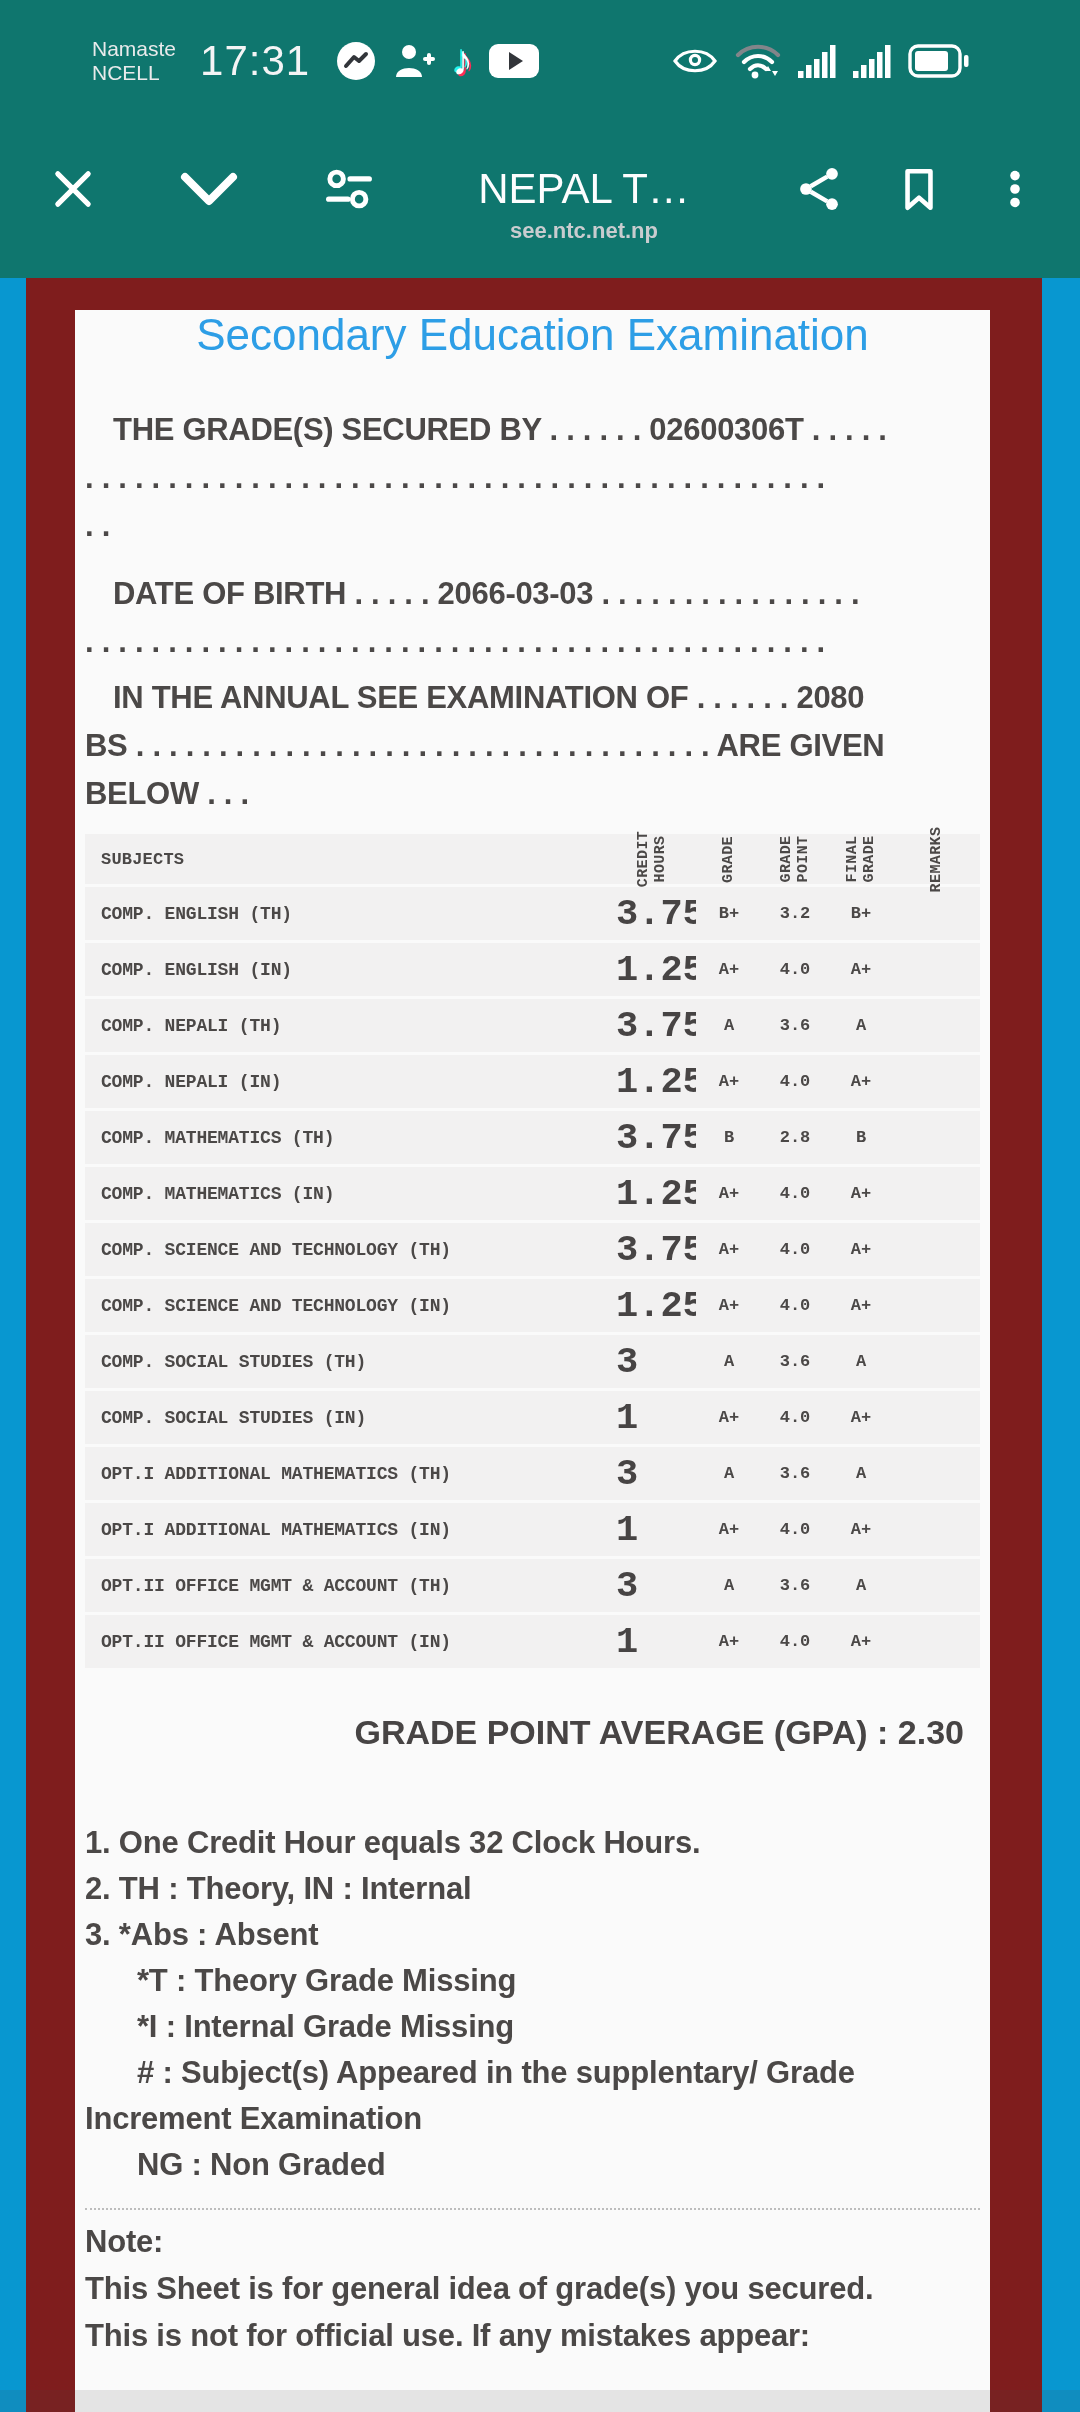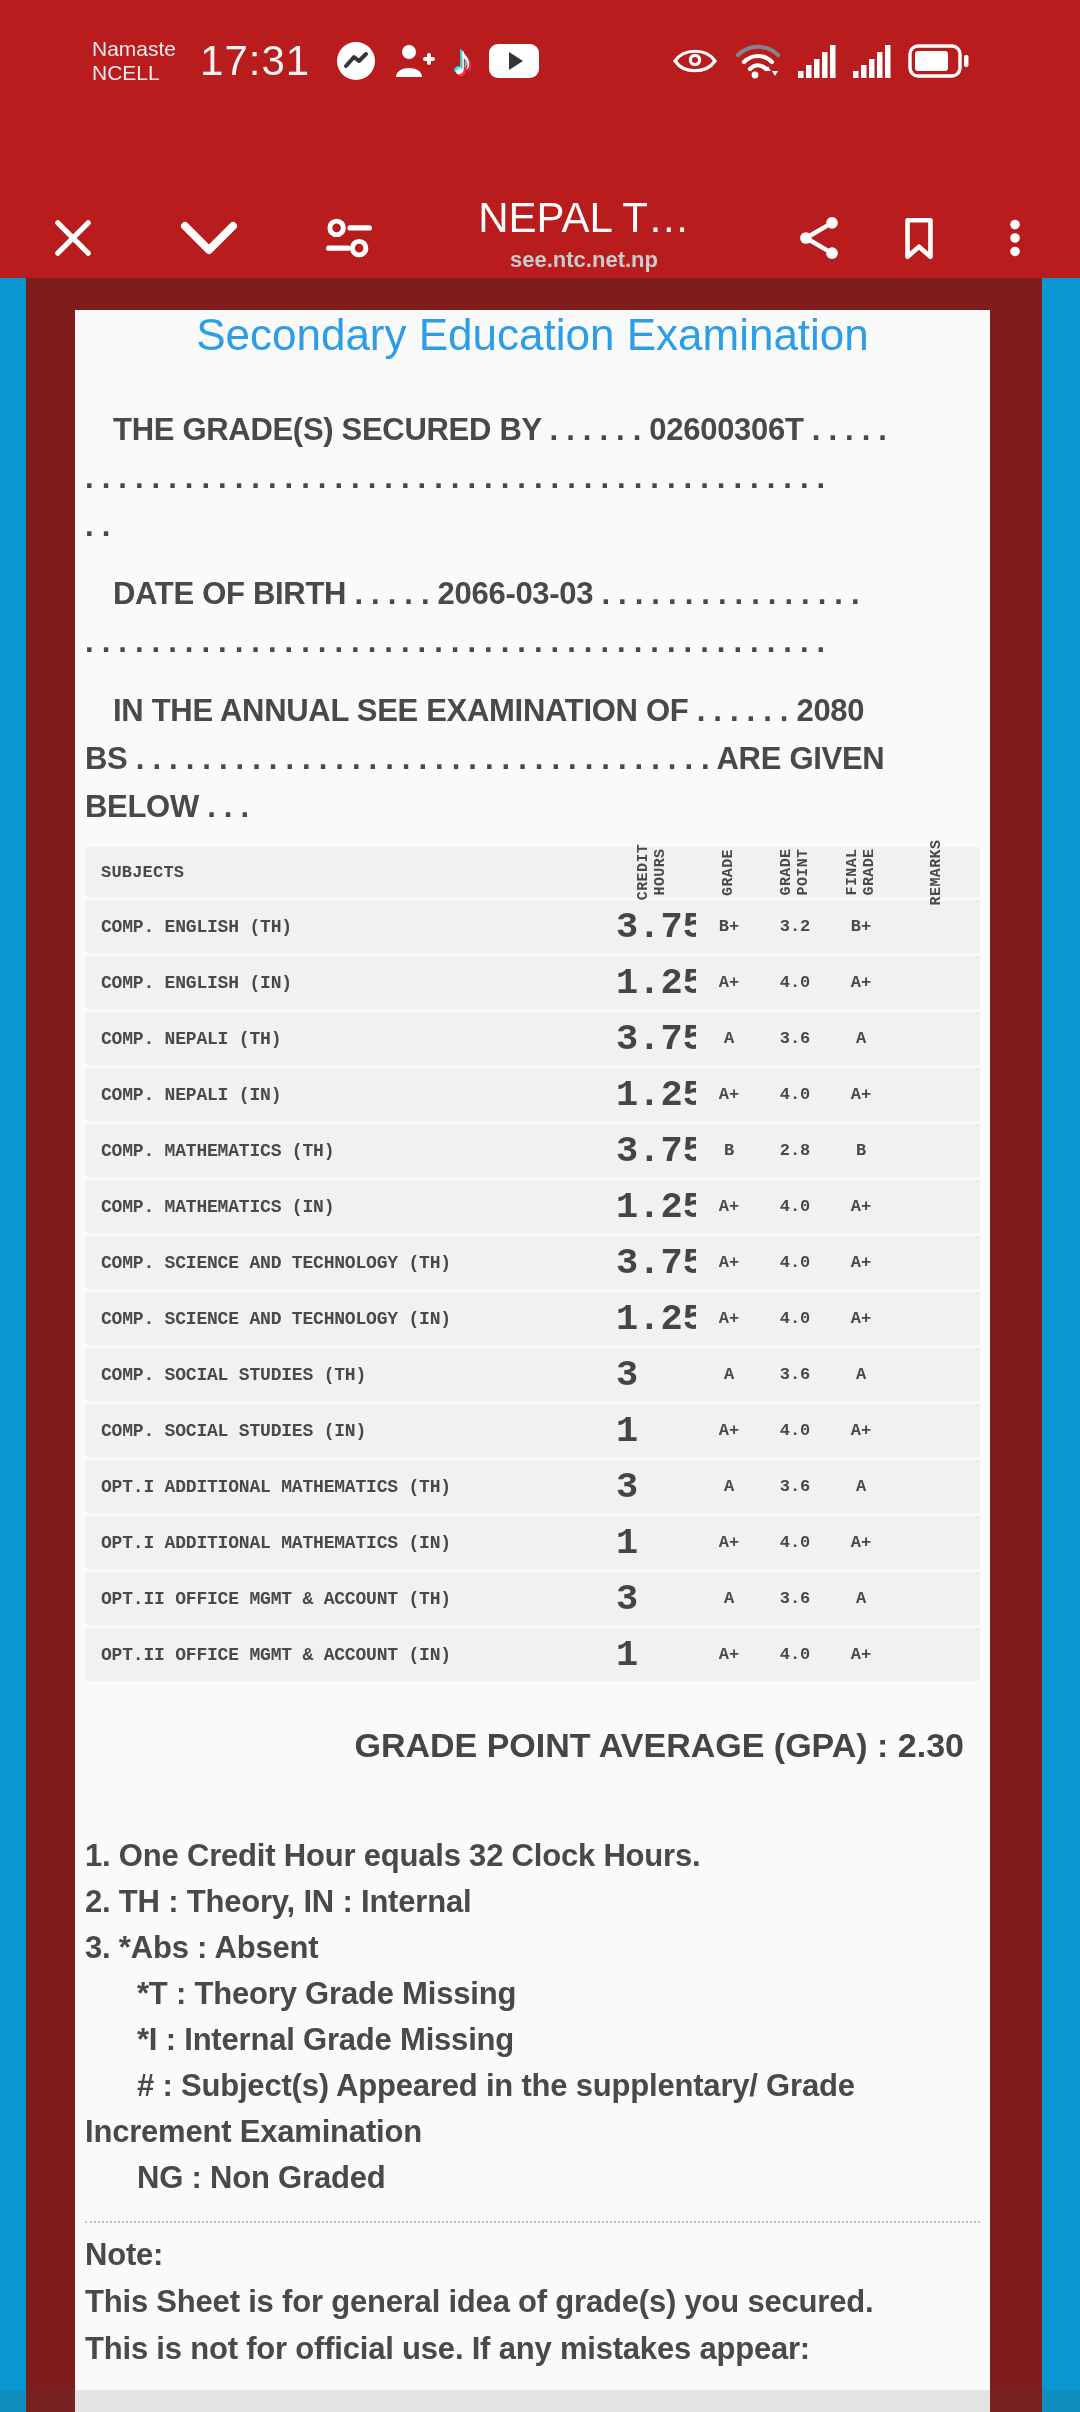--- a/index.html
+++ b/index.html
@@ -1,53 +1,53 @@
 <!DOCTYPE html>
 <html><head>
 <meta charset="utf-8">
 <style>
   html,body{margin:0;padding:0;background:#222;}
   .screen{position:relative;width:1080px;height:2412px;overflow:hidden;background:#ffffff;
           font-family:"Liberation Sans",sans-serif;}
 
   
-  .topbar{position:absolute;top:0;left:0;width:1080px;height:278px;background:#b91c1c;color:#fff;}
+  .topbar{position:absolute;top:0;left:0;width:1080px;height:278px;background:#0f766e;color:#fff;}
   .status-row{height:100px;display:flex;align-items:center;padding:22px 0 0 92px;box-sizing:border-box;}
   .carrier{font-size:21px;line-height:24px;color:#e9eaeb;font-weight:400;}
   .time{font-size:42px;font-weight:400;color:#f4f4f5;margin:0 26px 0 24px;letter-spacing:1px;}
   .noti{display:flex;align-items:center;gap:16px;}
   .noti-ic{display:flex;align-items:center;justify-content:center;}
   .status-spacer{flex:1;}
   .sys{display:flex;align-items:center;gap:17px;margin-right:110px;}
   .tiktok{font-size:42px;line-height:42px;color:#fff;
           text-shadow:-2px -2px 0 #25f4ee,2px 2px 0 #fe2c55;}
   .yt{width:50px;height:34px;background:#fff;border-radius:9px;display:flex;align-items:center;justify-content:center;}
   .yt-tri{width:0;height:0;border-left:14px solid #32353a;border-top:9px solid transparent;border-bottom:9px solid transparent;margin-left:3px;}
 
-  .nav-row{height:178px;display:flex;align-items:flex-end;padding:0 30px;box-sizing:border-box;}
+  .nav-row{height:178px;display:flex;align-items:center;padding:0 30px;box-sizing:border-box;}
   .icon-btn{display:flex;align-items:center;justify-content:center;width:66px;height:80px;flex:0 0 auto;}
   .nav-title{flex:1;text-align:center;margin-top:36px;overflow:hidden;}
   .nav-title .t1{font-size:42px;line-height:48px;color:#fdfdfe;font-weight:400;white-space:nowrap;}
   .nav-title .t2{font-size:22px;line-height:36px;color:#c9cccf;font-weight:700;white-space:nowrap;}
 
   
   .page{position:absolute;top:278px;left:0;width:1080px;height:2134px;background:#7f1d1d;overflow:hidden;}
   .stripe{position:absolute;top:0;bottom:0;background:#0897d0;}
   .stripe.l{left:0;width:26px;}
   .stripe.r{right:0;width:38px;}
   .card{margin:22px 0 0 75px;width:915px;min-height:2112px;background:#fafafa;
         box-sizing:border-box;padding:0 10px;color:#4b4847;}
 
   .doc-heading{margin-top:32px;text-align:center;font-size:44px;line-height:50px;font-weight:400;color:#2d9ee6;}
   .doc-subheading{margin-top:16px;text-align:center;font-size:38px;line-height:44px;font-weight:700;color:#494646;letter-spacing:.5px;}
 
   .para{margin-top:20px;font-size:31px;line-height:48px;font-weight:700;color:#4b4847;
         white-space:pre-line;text-indent:28px;letter-spacing:-.3px;}
   .para.first{margin-top:46px;}
-  .para.third{margin-top:21px;}
+  .para.third{margin-top:8px;}
 
   
   .gtable{margin-top:16px;}
   .trow,.thead{display:grid;grid-template-columns:1fr 88px 66px 66px 66px 86px;margin-bottom:3px;font-family:Liberation Mono, monospace;}
   .thead{height:50px;}
   .tcell,.hcell{background:#f2f1f1;display:flex;align-items:center;}
   .trow .tcell{min-height:53px;}
   .cell-subject{padding-left:16px;font-size:18px;font-weight:700;letter-spacing:-.2px;}
   .cell-credit{padding-left:8px;font-size:37px;font-weight:700;color:#474444;}
   .cell-grade,.cell-point,.cell-final,.cell-remarks{justify-content:center;font-size:17px;font-weight:700;}

